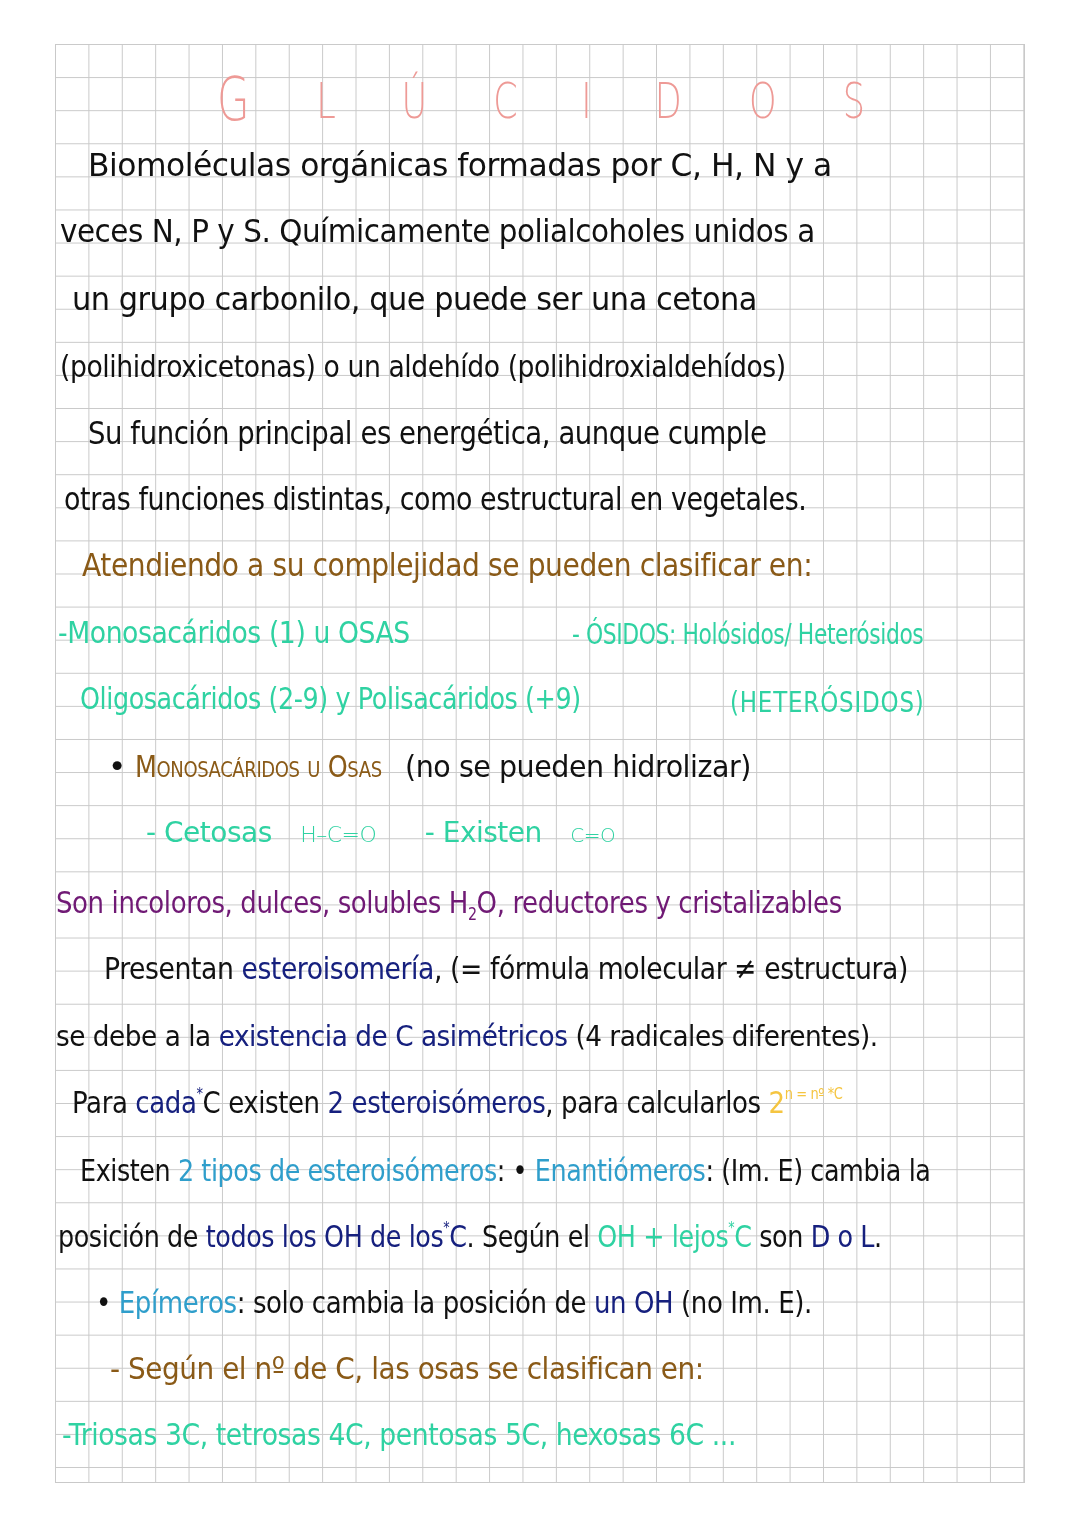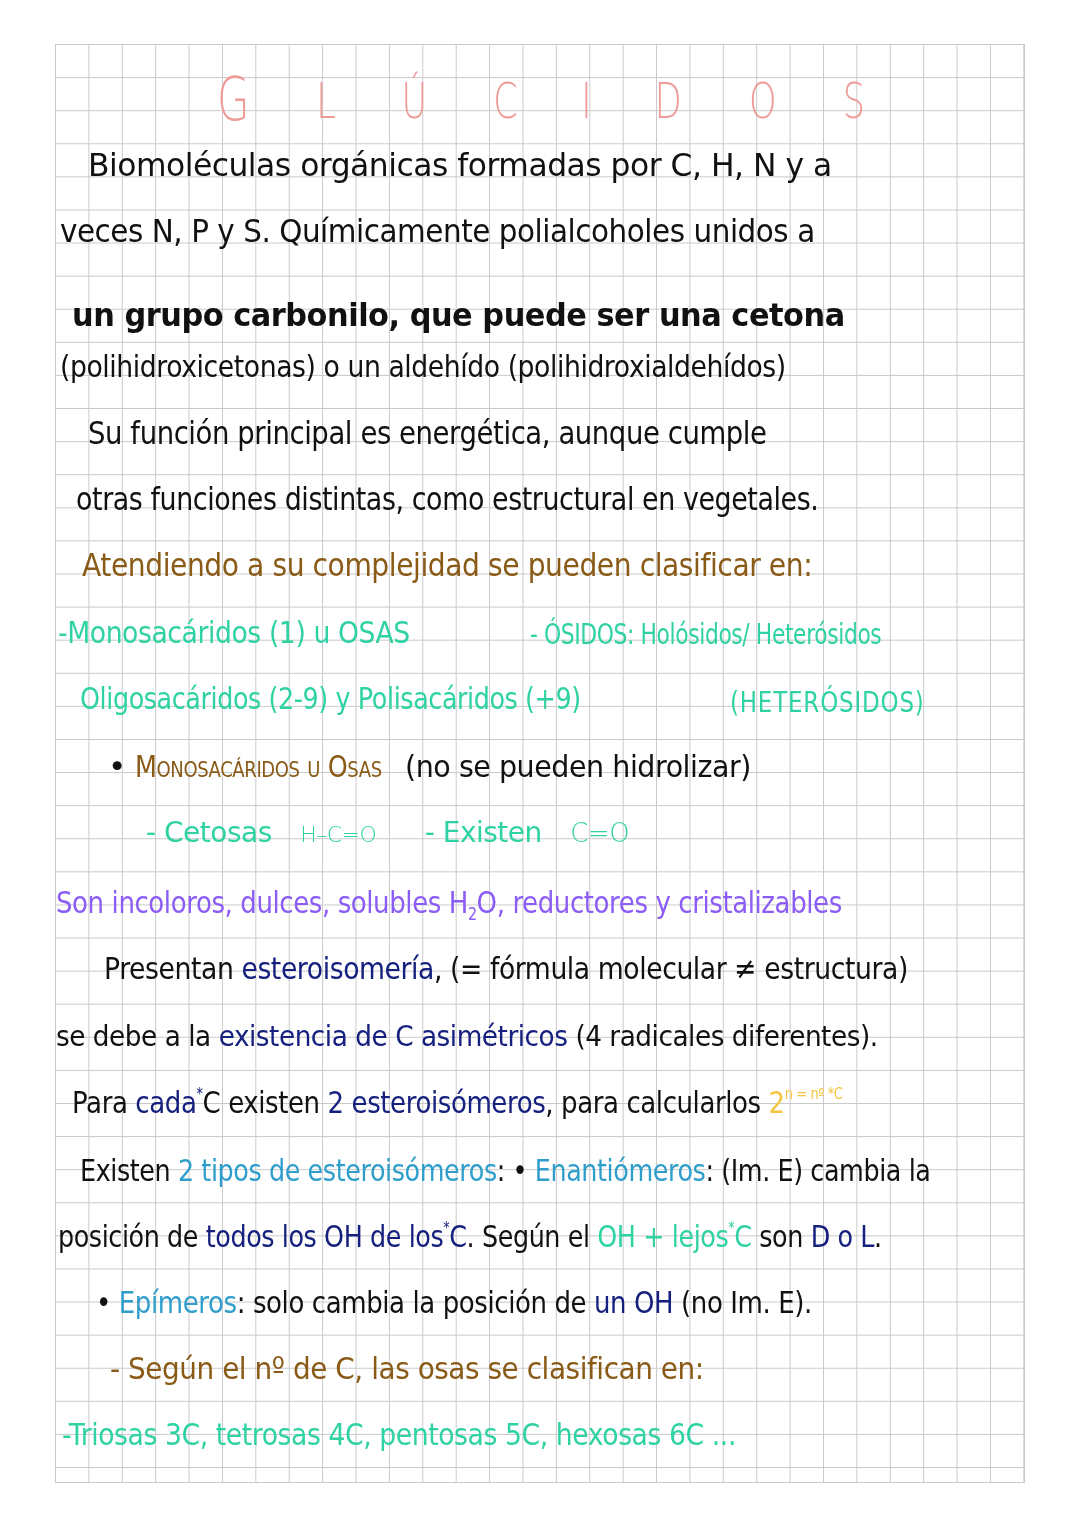--- a/index.html
+++ b/index.html
@@ -27,21 +27,21 @@
       color: #ee9a96; font-size: 50px; letter-spacing: 0;
     }
     .title span { display: inline-block; transform: scaleX(0.7); }
     .title span:first-child { font-size: 60px; margin-top: -8px; }
     .sz-xl { font-size: 32px; }
     .sz-l { font-size: 31px; }
     .sz-m { font-size: 28px; }
     .c-black { color: #111111; }
     .c-brown { color: #8a5a17; }
     .c-teal { color: #2fd2a2; }
-    .c-purple { color: #8b5cf6; }
+    .c-purple { color: #701a75; }
     .c-navy { color: #16207e; }
     .c-blue { color: #2f9ecb; }
     .c-yellow { color: #f5c540; }
     .sc { font-variant: small-caps; }
     sup { font-size: 0.5em; vertical-align: 0.9em; }
     sub { font-size: 0.55em; }
     .gap { display: inline-block; width: 40px; }
     .gap2 { display: inline-block; width: 20px; }
     .narrow { display: inline-block; transform-origin: left center; }
   </style>
@@ -60,61 +60,61 @@
   <span>O</span>
   <span>S</span>
 </div>
 
 <div class="line sz-xl c-black" style="top:146px; left:88px;">
   <span class="narrow" style="transform:scaleX(0.98);">Biomoléculas orgánicas formadas por C, H, N y a</span>
 </div>
 <div class="line sz-xl c-black" style="top:212px; left:60px;">
   <span class="narrow" style="transform:scaleX(0.92);">veces N, P y S. Químicamente polialcoholes unidos a</span>
 </div>
-<div class="line sz-xl c-black" style="top:296px; left:72px;font-weight:bold;">
+<div class="line sz-xl c-black" style="top:280px; left:72px;">
   <span class="narrow" style="transform:scaleX(0.95);">un grupo carbonilo, que puede ser una cetona</span>
 </div>
 <div class="line sz-l c-black" style="top:348px; left:60px;">
   <span class="narrow" style="transform:scaleX(0.86);">(polihidroxicetonas) o un aldehído (polihidroxialdehídos)</span>
 </div>
 <div class="line sz-xl c-black" style="top:414px; left:88px;">
   <span class="narrow" style="transform:scaleX(0.86);">Su función principal es energética, aunque cumple</span>
 </div>
-<div class="line sz-xl c-black" style="top:480px; left:76px;text-align:right;">
+<div class="line sz-xl c-black" style="top:480px; left:64px;text-align:right;">
   <span class="narrow" style="transform:scaleX(0.84);">otras funciones distintas, como estructural en vegetales.</span>
 </div>
 
 <div class="line sz-xl c-brown" style="top:546px; left:82px;">
   <span class="narrow" style="transform:scaleX(0.88);">Atendiendo a su complejidad se pueden clasificar en:</span>
 </div>
 
 <div class="line sz-l c-teal" style="top:614px; left:58px;">
   <span class="narrow" style="transform:scaleX(0.86);">-Monosacáridos (1) u OSAS</span>
 </div>
-<div class="line sz-m c-teal" style="top:618px; left:530px;text-decoration:underline;">
+<div class="line sz-m c-teal" style="top:618px; left:572px;text-decoration:underline;">
   <span class="narrow" style="transform:scaleX(0.78);">- ÓSIDOS: Holósidos/ Heterósidos</span>
 </div>
 <div class="line sz-l c-teal" style="top:680px; left:80px;">
   <span class="narrow" style="transform:scaleX(0.82);">Oligosacáridos (2-9) y Polisacáridos (+9)</span>
 </div>
 <div class="line sz-m c-teal" style="top:686px; left:730px;">
   <span class="narrow" style="transform:scaleX(0.82); letter-spacing:1px;">(HETERÓSIDOS)</span>
 </div>
 
 <div class="line sz-l" style="top:748px; left:108px;">
   <span class="c-black">•</span>
   <span class="c-brown sc narrow" style="transform:scaleX(0.82);">Monosacáridos u Osas</span>
   <span class="c-black narrow" style="transform:scaleX(0.92); margin-left:-40px;">(no se pueden hidrolizar)</span>
 </div>
 
 <div class="line sz-m c-teal" style="top:816px; left:146px;">
   <span>- Cetosas</span><span class="gap2"></span>
   <span style="font-size:22px; font-weight:300;margin-top:23px;">H–C=O</span><span class="gap"></span>
   <span>- Existen</span><span class="gap2"></span>
-  <span style="font-size:26px; font-weight:300;margin-top:40px;">C=O</span>
+  <span style="font-size:20px; font-weight:300;margin-top:40px;">C=O</span>
 </div>
 
 <div class="line sz-l c-purple" style="top:884px; left:56px;">
   <span class="narrow" style="transform:scaleX(0.84);">
     <span>Son incoloros, dulces, solubles H</span><sub>2</sub><span>O, reductores y cristalizables</span>
   </span>
 </div>
 
 <div class="line sz-l c-black" style="top:950px; left:104px;">
   <span class="narrow" style="transform:scaleX(0.86);">

